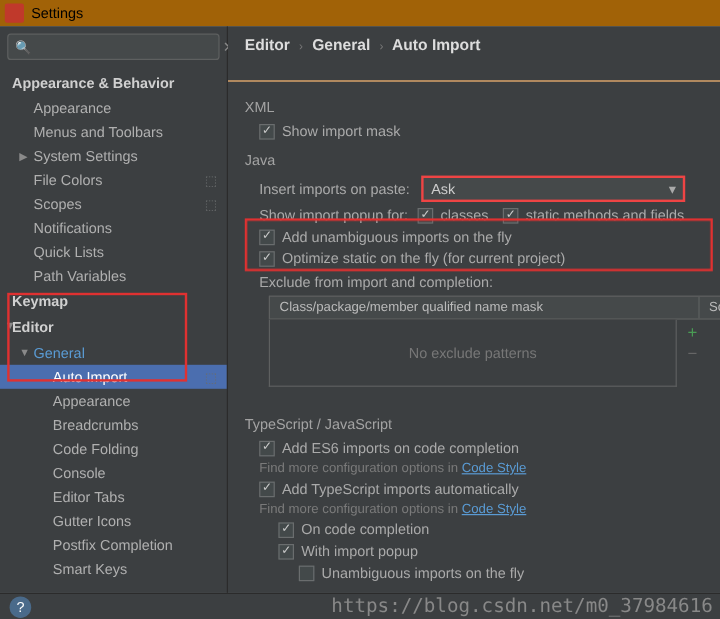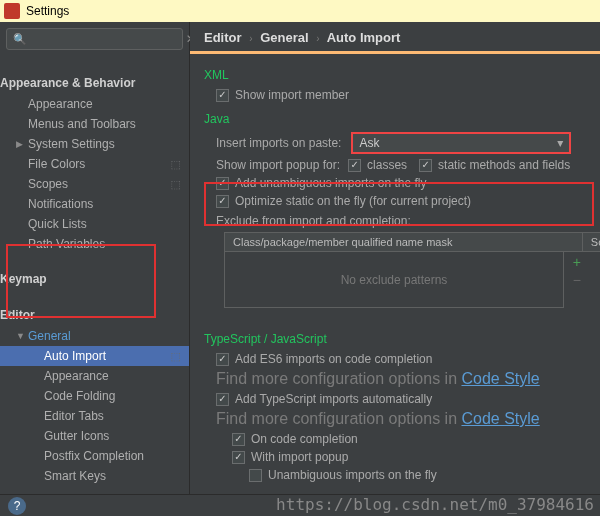--- a/index.html
+++ b/index.html
@@ -1,54 +1,54 @@
 <!DOCTYPE html>
 <html><head>
 <meta charset="utf-8">
 <style>
   * { box-sizing: border-box; margin: 0; padding: 0; }
   body { font-family: "Segoe UI", Arial, sans-serif; font-size: 12px; background: #fff; color: #bbb; width: 600px; height: 516px; overflow: hidden; }
-  .titlebar { height: 22px; background: #fef9c3; color: #000; display: flex; align-items: center; padding: 0 4px; font-size: 12px; }
+  .titlebar { height: 22px; background: #a16207; color: #000; display: flex; align-items: center; padding: 0 4px; font-size: 12px; }
   .titlebar .icon { width: 16px; height: 16px; background: #c0392b; margin-right: 6px; display: inline-block; border-radius: 2px; }
   .app { display: flex; height: 472px; background: #3c3f41; }
   .sidebar { width: 190px; background: #3c3f41; display: flex; flex-direction: column; border-right: 1px solid #2b2b2b; }
   .search { display: flex; align-items: center; margin: 6px 6px 4px; background: #45494a; border: 1px solid #5e6060; border-radius: 3px; height: 22px; padding: 0 6px; }
   .search span.mag { color: #aaa; margin-right: 4px; font-size: 11px; }
   .search input { flex: 1; background: transparent; border: none; outline: none; color: #ddd; font-size: 12px; }
   .search span.clr { color: #888; cursor: pointer; }
   .tree { flex: 1; overflow: auto; padding-top: 4px; }
-  .tree .hdr { color: #d0d0d0; font-weight: bold; padding: 4px 0; font-size: 12px; margin-top: 14px; }
+  .tree .hdr { color: #d0d0d0; font-weight: bold; padding: 4px 10px; font-size: 12px; }
   .tree .item { padding: 3px 0 3px 12px; color: #b0b0b0; display: flex; align-items: center; cursor: pointer; position: relative; }
   .tree .item.l1 { padding-left: 28px; }
   .tree .item.l2 { padding-left: 44px; }
   .tree .arrow { position: absolute; left: 4px; color: #8a8a8a; font-size: 9px; }
   .tree .item.l1 .arrow { left: 16px; }
   .tree .item.sel { background: #4b6eaf; color: #fff; }
   .tree .item.blue { color: #5a9bd4; }
   .tree .badge { margin-left: auto; margin-right: 8px; color: #6a6d6e; font-size: 11px; }
   .redbox1 { position: absolute; left: 6px; top: 222px; width: 150px; height: 74px; border: 2px solid #e03131; pointer-events: none; }
   .content { flex: 1; background: #3c3f41; position: relative; overflow: hidden; }
-  .crumb { padding: 8px 14px 6px; color: #ddd; font-weight: bold; font-size: 13px; border-bottom: 3px solid #fdba74; }
+  .crumb { padding: 8px 14px 22px; color: #ddd; font-weight: bold; font-size: 13px; border-bottom: 1px solid #fdba74; }
   .crumb .sep { color: #777; font-weight: normal; margin: 0 4px; font-size: 10px; }
   .panel { padding: 8px 14px; color: #aaa; font-size: 12px; overflow: auto; height: 430px; }
-  .section-label { color: #22c55e; margin: 6px 0 6px; }
+  .section-label { color: #a3a3a3; margin: 6px 0 6px; }
   .row { display: flex; align-items: center; margin: 4px 0 4px 12px; }
   .cb { width: 13px; height: 13px; border: 1px solid #6a6d6e; margin-right: 6px; display: inline-flex; align-items: center; justify-content: center; background: #43494a; }
   .cb.checked::after { content: "✓"; color: #c9c9c9; font-size: 10px; line-height: 1; }
   .select { display: inline-flex; align-items: center; justify-content: space-between; background: #45494a; border: 2px solid #ef4444; padding: 2px 6px; min-width: 220px; margin-left: 10px; color: #ccc; }
   .select::after { content: "▾"; color: #aaa; margin-left: 8px; }
   .redbox2 { position: absolute; left: 14px; top: 160px; width: 390px; height: 44px; border: 2px solid #e03131; pointer-events: none; }
   .table-head { display: flex; background: #45494a; border: 1px solid #5e6060; margin: 4px 0 0 20px; width: 407px; }
   .table-head div { padding: 3px 8px; color: #bbb; font-size: 11px; }
   .table-head div:first-child { flex: 1; border-right: 1px solid #5e6060; }
   .table-body { border: 1px solid #5e6060; border-top: none; margin-left: 20px; width: 340px; height: 56px; display: flex; align-items: center; justify-content: center; background: #3c3f41; color: #777; position: relative; }
   .plus { position: absolute; right: -18px; top: 2px; color: #499c54; font-size: 14px; cursor: pointer; }
   .minus { position: absolute; right: -18px; top: 20px; color: #666; font-size: 14px; }
   .link { color: #5a9bd4; text-decoration: underline; cursor: pointer; }
-  .hint { color: #7a7a7a; font-size: 16px; margin-left: 12px; }
+  .hint { color: #7a7a7a; font-size: 11px; margin-left: 12px; }
   .footer { height: 22px; background: #3c3f41; border-top: 1px solid #2b2b2b; display: flex; align-items: center; padding: 0 8px; }
   .help { width: 18px; height: 18px; border-radius: 50%; background: #4a6a8a; color: #fff; display: flex; align-items: center; justify-content: center; font-size: 12px; cursor: pointer; }
   .watermark { position: absolute; right: 6px; bottom: 2px; color: #888; font-size: 16px; font-family: monospace; }
 </style>
 </head>
 <body>
 
 <div class="titlebar">
   <span class="icon"></span>
   <span>Settings</span>
@@ -100,21 +100,27 @@
         </div>
       <div id="gen-items">
           <div class="item l2 sel">
             <span>Auto Import</span>
             <span class="badge">⬚</span>
           </div>
           <div class="item l2">
             <span>Appearance</span>
           </div>
           <div class="item l2">
+            <span>Breadcrumbs</span>
+          </div>
+          <div class="item l2">
             <span>Code Folding</span>
+          </div>
+          <div class="item l2">
+            <span>Console</span>
           </div>
           <div class="item l2">
             <span>Editor Tabs</span>
           </div>
           <div class="item l2">
             <span>Gutter Icons</span>
           </div>
           <div class="item l2">
             <span>Postfix Completion</span>
           </div>
@@ -132,21 +138,21 @@
       <span>Editor</span>
       <span class="sep">›</span>
       <span>General</span>
       <span class="sep">›</span>
       <span>Auto Import</span>
     </div>
     <div class="panel">
       <div class="section-label">XML</div>
       <div class="row">
           <span class="cb checked"></span>
-          <span>Show import member</span>
+          <span>Show import mask</span>
         </div>
 
       <div class="section-label" style="margin-top:10px">Java</div>
       <div class="row">
         <span>Insert imports on paste:</span>
         <span class="select">
             <span>Ask</span>
           </span>
       </div>
       <div class="row">

